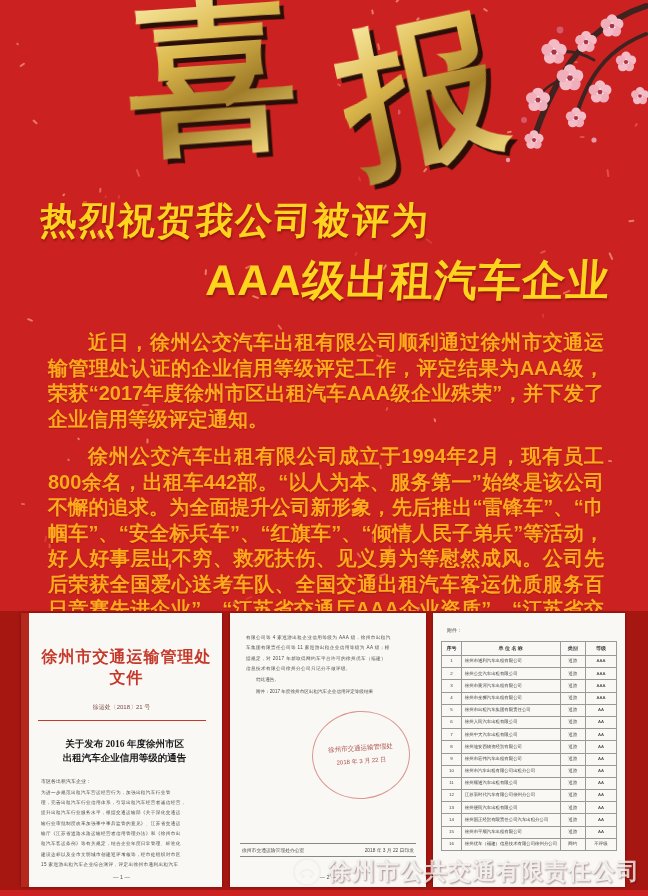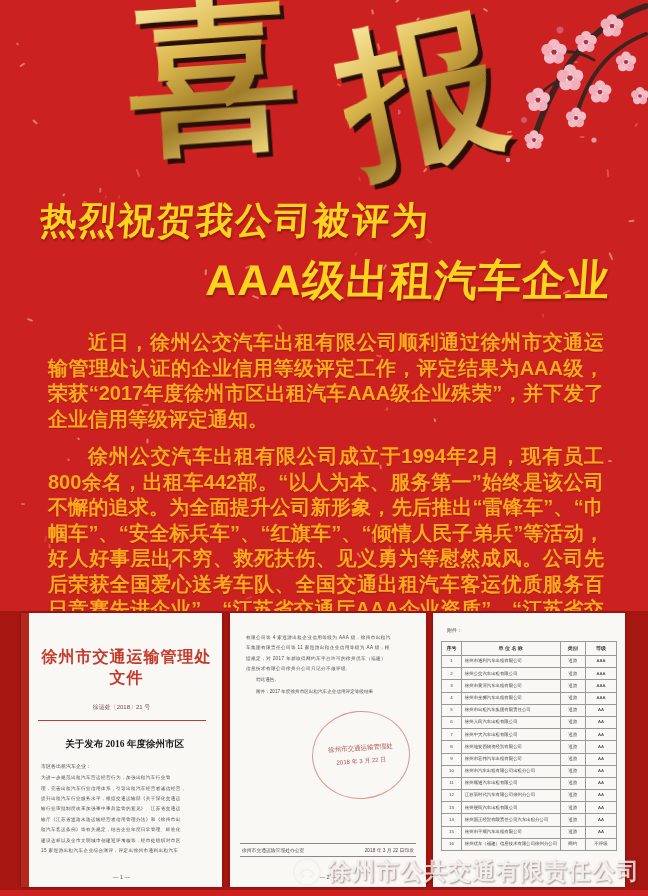--- a/index.html
+++ b/index.html
@@ -247,20 +247,21 @@
 
   <div class="docs-backdrop"></div>
 
   <div class="doc doc1">
     <div class="doc1-bind"></div>
     <div class="org-title">徐州市交通运输管理处文件</div>
     <div class="doc-no">徐运处〔2018〕21 号</div>
     <hr class="red-rule">
     <div class="doc-title">
       <div>关于发布 2016 年度徐州市区</div>
+      <div>出租汽车企业信用等级的通告</div>
     </div>
     <div class="salutation">市区各出租汽车企业：</div>
     <div class="tlines">
         <p class="tline">为进一步规范出租汽车营运经营行为，加强出租汽车行业管</p>
         <p class="tline">理，完善出租汽车行业信用体系，引导出租汽车经营者诚信经营，</p>
         <p class="tline">提升出租汽车行业服务水平，根据交通运输部《关于深化交通运</p>
         <p class="tline">输行业审批制度改革加强事中事后监管的意见》、江苏省交通运</p>
         <p class="tline">输厅《江苏省道路水路运输经营者信用管理办法》和《徐州市出</p>
         <p class="tline">租汽车客运条例》等有关规定，结合企业年度日常管理、标准化</p>
         <p class="tline">建设达标以及全市文明城市创建迎评考核等，经市处组织对市区</p>

